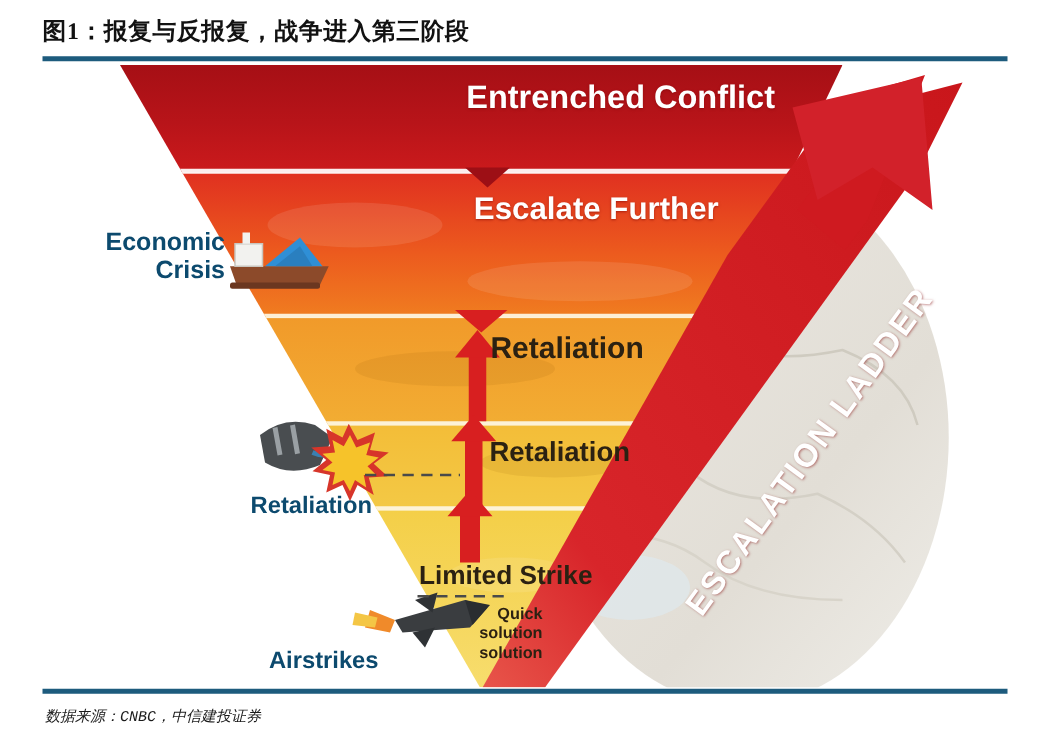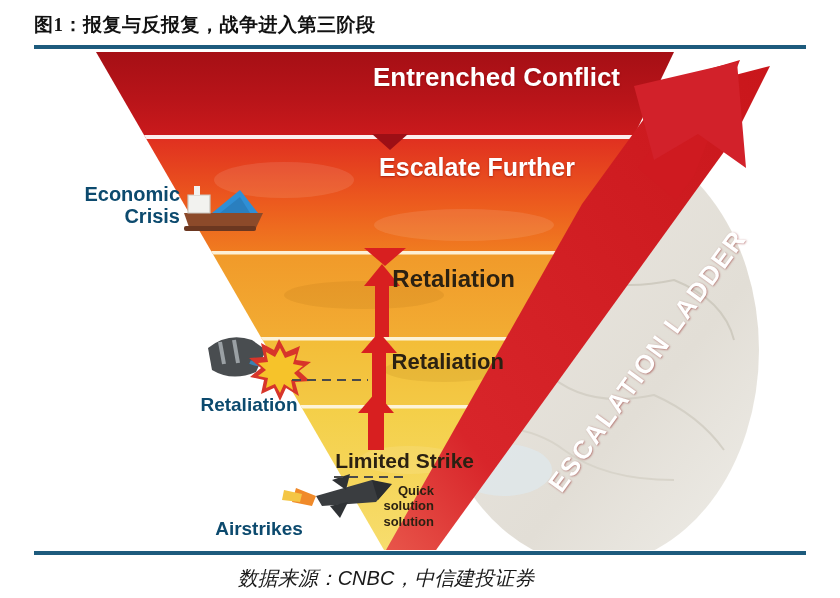--- a/index.html
+++ b/index.html
@@ -26,24 +26,23 @@
   .rule-top{
     position:absolute;left:34px;top:45px;width:772px;height:4px;
     background:#1d5b7d;
   }
   .rule-bottom{
     position:absolute;left:34px;top:551px;width:772px;height:4px;
     background:#1d5b7d;
   }
   .fig-source{
     position:absolute;left:36px;top:565px;width:700px;height:26px;
-    font-size:20px;color:#1a1a1a;font-style:italic;
-    font-family:Liberation Sans, sans-serif;
+    font-size:12px;color:#1a1a1a;font-style:italic;
+    font-family:Liberation Mono, monospace;
     white-space:nowrap;
-    text-align:center;
   }
 
   
   .info{
     position:absolute;left:34px;top:50px;width:772px;height:500px;
     overflow:hidden;background:#ffffff;
   }
   .info svg{position:absolute;left:0;top:0;}
 
   

